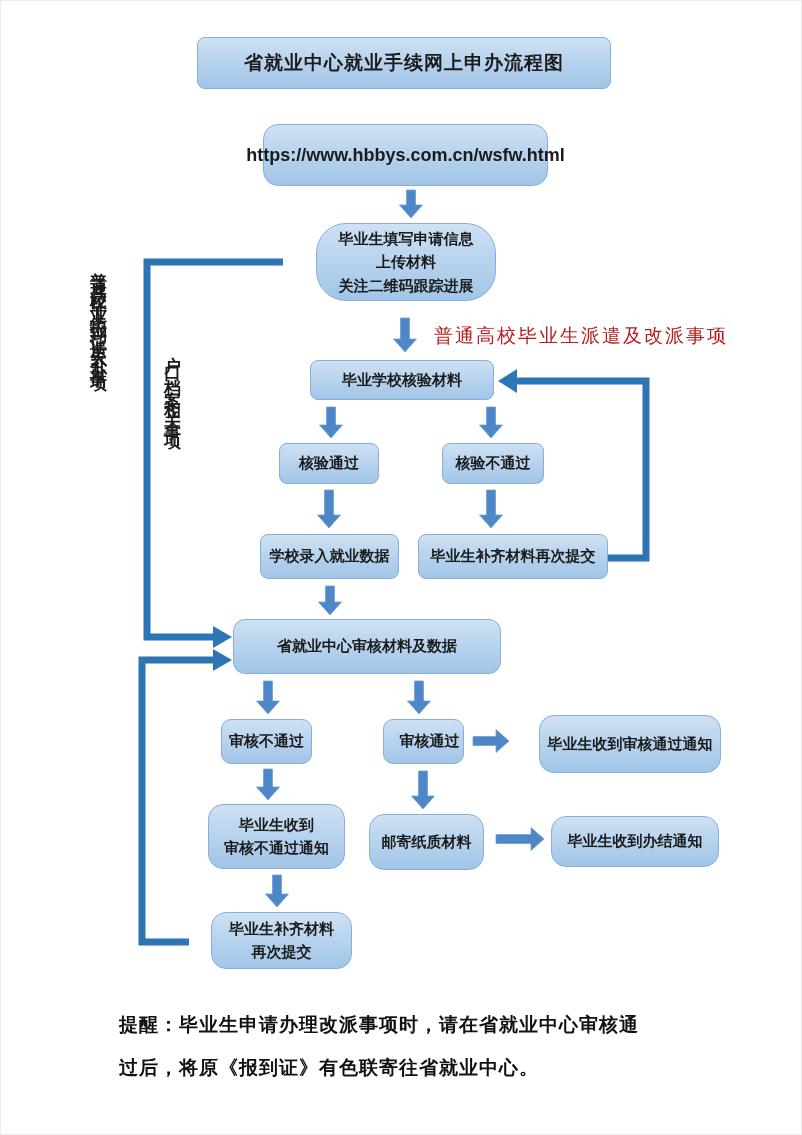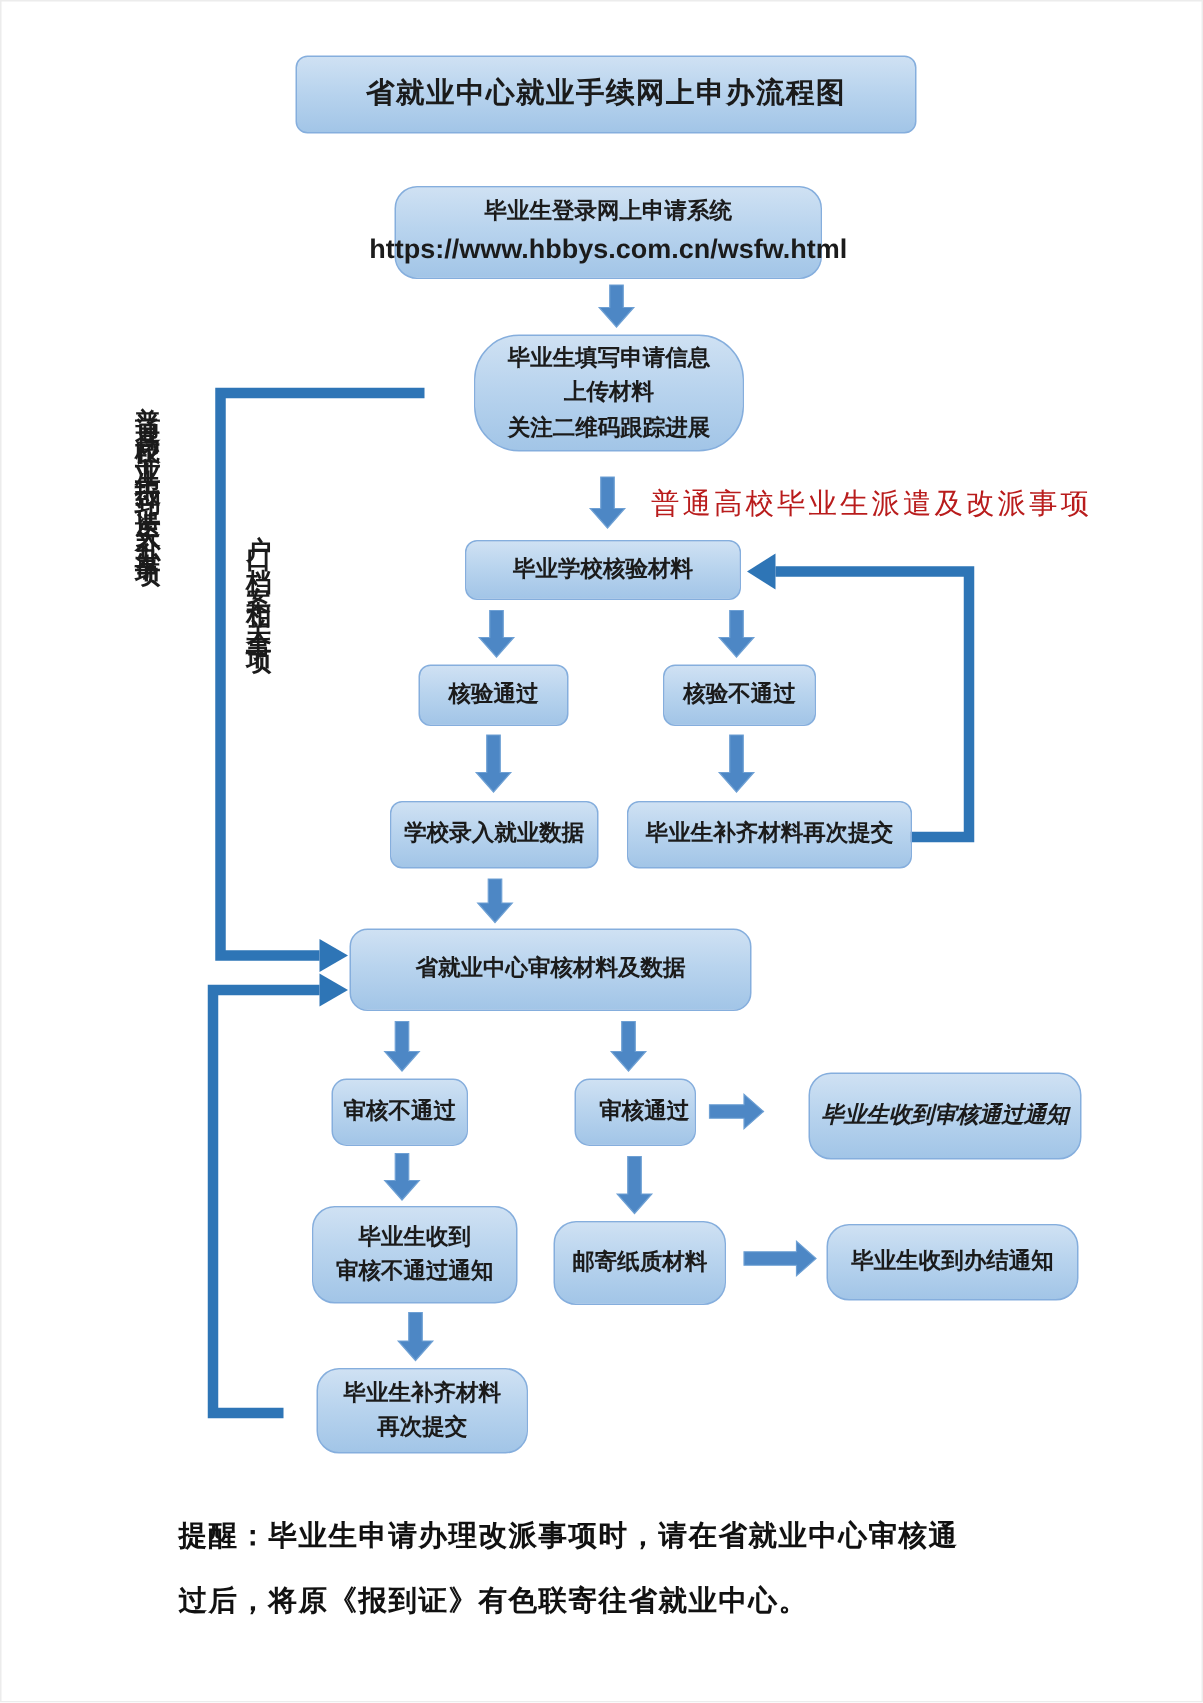--- a/index.html
+++ b/index.html
@@ -79,21 +79,20 @@
     <polygon class="block" points="417.5,770 426.5,770 426.5,795 433.5,795 422,808 410.5,795 417.5,795"></polygon>
     <polygon class="block" points="271.5,874 280.5,874 280.5,893 287.5,893 276,906 264.5,893 271.5,893"></polygon>
 
     <polygon class="block" points="472,735.5 495,735.5 495,728.5 508,740 495,751.5 495,744.5 472,744.5"></polygon>
     <polygon class="block" points="495,833.5 530,833.5 530,826.5 543,838 530,849.5 530,842.5 495,842.5"></polygon>
   </svg>
 
   <div class="box title-box" style="left:196px;top:36px;width:414px;height:52px;">省就业中心就业手续网上申办流程图</div>
 
   <div class="box big-r" style="left:262px;top:123px;width:285px;height:62px;">
-    <span>毕业生登录网上申请系统</span>
     <span class="url-line">https://www.hbbys.com.cn/wsfw.html</span>
   </div>
 
   <div class="box big-r" style="left:315px;top:222px;width:180px;height:78px;line-height:1.55;border-radius:30px;">毕业生填写申请信息
 上传材料
 关注二维码跟踪进展</div>
 
   <div class="serif-label" style="left:433px;top:322px;">普通高校毕业生派遣及改派事项</div>
 
   <div class="box" style="left:309px;top:359px;width:184px;height:40px;border-radius:8px;">毕业学校核验材料</div>
@@ -105,21 +104,21 @@
   <div class="box" style="left:259px;top:533px;width:139px;height:45px;border-radius:8px;">学校录入就业数据</div>
 
   <div class="box" style="left:417px;top:533px;width:190px;height:45px;border-radius:8px;">毕业生补齐材料再次提交</div>
 
   <div class="box" style="left:232px;top:618px;width:268px;height:55px;border-radius:12px;">省就业中心审核材料及数据</div>
 
   <div class="box" style="left:220px;top:718px;width:91px;height:45px;">审核不通过</div>
 
   <div class="box" style="left:382px;top:718px;width:81px;height:45px;padding-left:12px;">审核通过</div>
 
-  <div class="box big-r" style="left:538px;top:714px;width:182px;height:58px;font-style:italic;">毕业生收到审核通过通知</div>
+  <div class="box big-r" style="left:538px;top:714px;width:182px;height:58px;">毕业生收到审核通过通知</div>
 
   <div class="box big-r" style="left:207px;top:803px;width:137px;height:65px;">毕业生收到
 审核不通过通知</div>
 
   <div class="box big-r" style="left:368px;top:813px;width:115px;height:56px;">邮寄纸质材料</div>
 
   <div class="box big-r" style="left:550px;top:815px;width:168px;height:51px;">毕业生收到办结通知</div>
 
   <div class="box big-r" style="left:210px;top:911px;width:141px;height:57px;">毕业生补齐材料
 再次提交</div>

